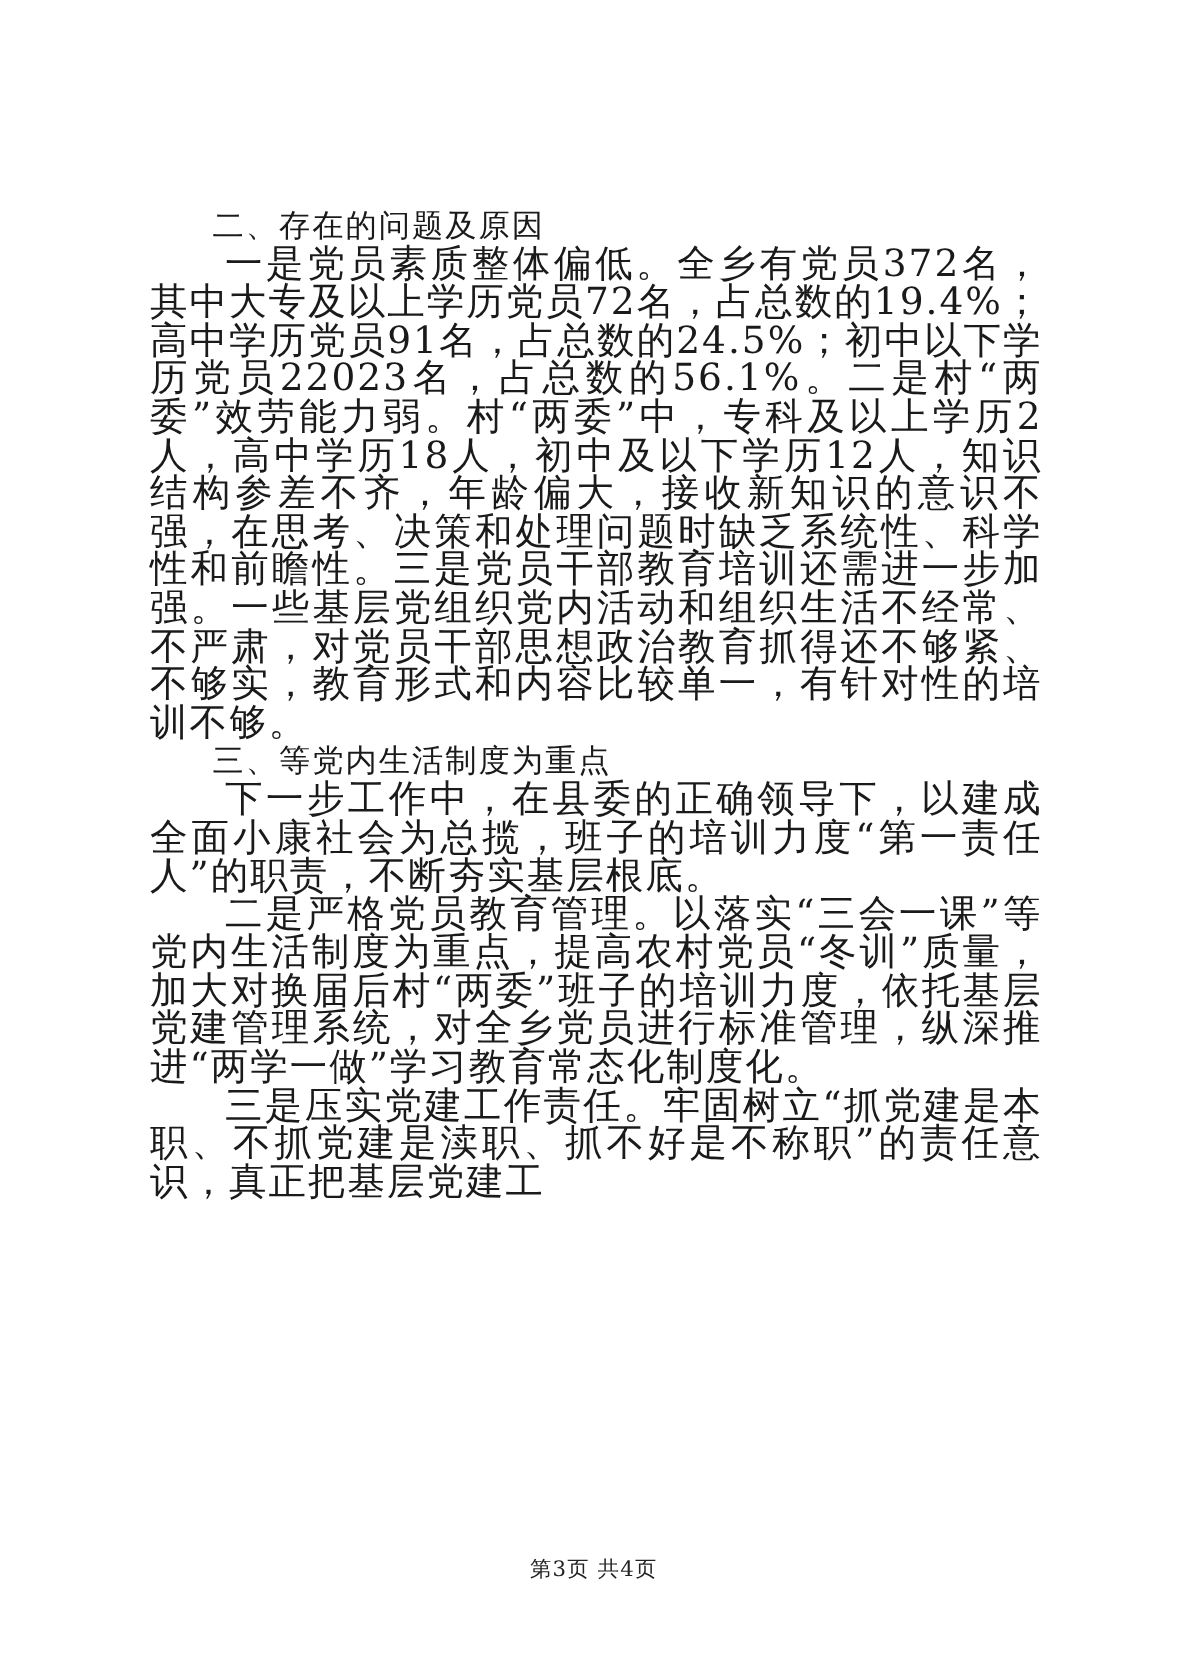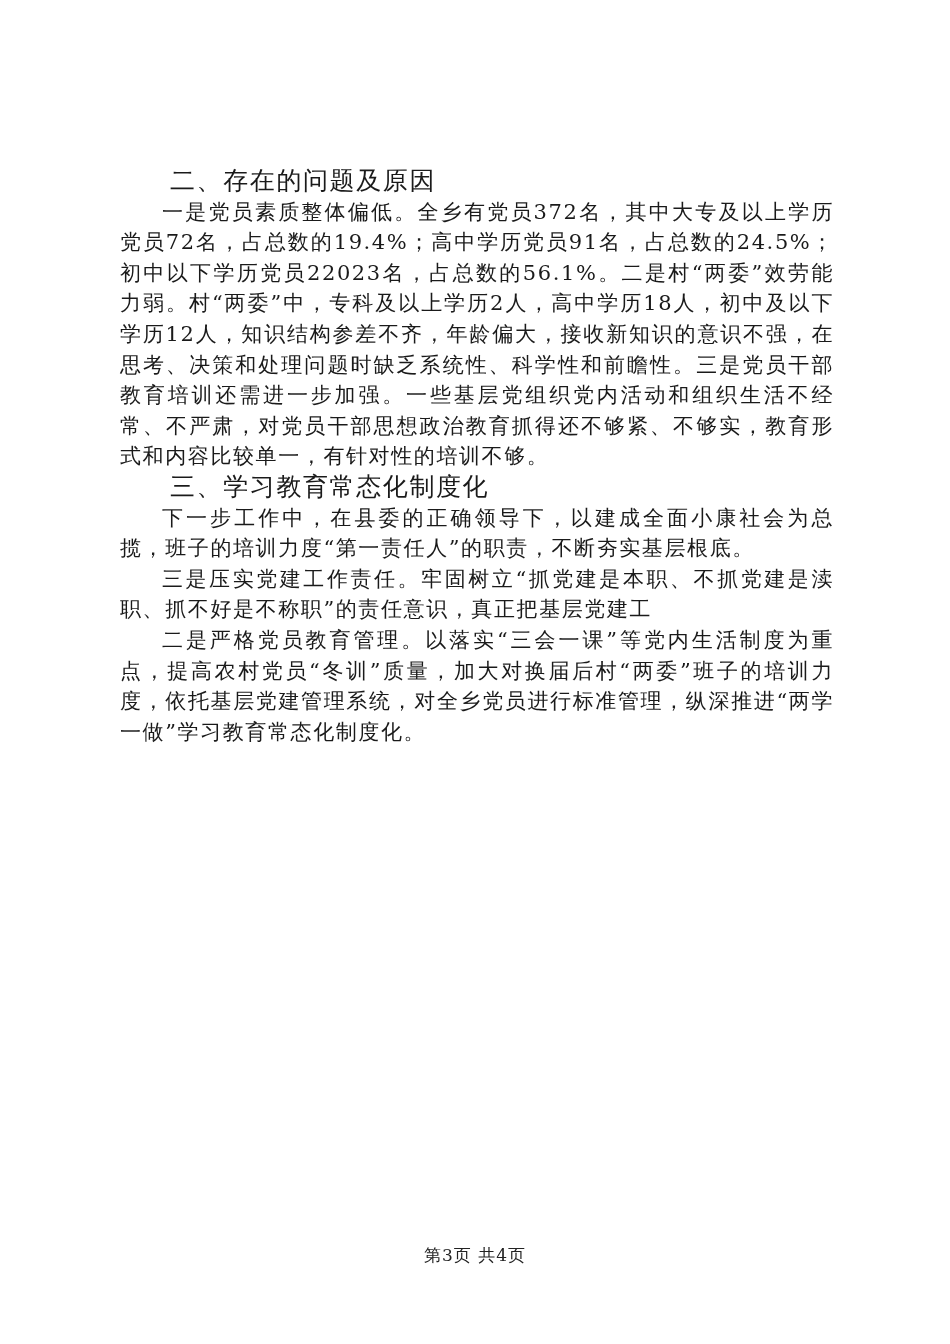--- a/index.html
+++ b/index.html
@@ -24,21 +24,21 @@
       background: #ffffff;
     }
     .content {
       position: absolute;
       left: 120px;
       top: 166px;
       width: 714px;
     }
     .para {
       margin: 0;
-      font-size: 21px;
+      font-size: 30px;
       line-height: 30.6px;
       letter-spacing: 1.6px;
       text-align: justify;
       text-justify: inter-character;
       text-indent: 2em;
       word-break: break-all;
     }
     .heading {
       margin: 0;
       font-size: 25px;
@@ -58,19 +58,19 @@
       color: #222;
     }
   </style>
 </head>
 <body>
 
 <div class="page">
   <div class="content">
     <h2 class="heading">二、存在的问题及原因</h2>
     <p class="para">一是党员素质整体偏低。全乡有党员372名，其中大专及以上学历党员72名，占总数的19.4%；高中学历党员91名，占总数的24.5%；初中以下学历党员22023名，占总数的56.1%。二是村“两委”效劳能力弱。村“两委”中，专科及以上学历2人，高中学历18人，初中及以下学历12人，知识结构参差不齐，年龄偏大，接收新知识的意识不强，在思考、决策和处理问题时缺乏系统性、科学性和前瞻性。三是党员干部教育培训还需进一步加强。一些基层党组织党内活动和组织生活不经常、不严肃，对党员干部思想政治教育抓得还不够紧、不够实，教育形式和内容比较单一，有针对性的培训不够。</p>
-    <h2 class="heading">三、学习教育常态化制度化</h2>
+    <h2 class="heading">三、等党内生活制度为重点</h2>
     <p class="para">下一步工作中，在县委的正确领导下，以建成全面小康社会为总揽，班子的培训力度“第一责任人”的职责，不断夯实基层根底。</p>
+    <p class="para">二是严格党员教育管理。以落实“三会一课”等党内生活制度为重点，提高农村党员“冬训”质量，加大对换届后村“两委”班子的培训力度，依托基层党建管理系统，对全乡党员进行标准管理，纵深推进“两学一做”学习教育常态化制度化。</p>
     <p class="para">三是压实党建工作责任。牢固树立“抓党建是本职、不抓党建是渎职、抓不好是不称职”的责任意识，真正把基层党建工</p>
-    <p class="para">二是严格党员教育管理。以落实“三会一课”等党内生活制度为重点，提高农村党员“冬训”质量，加大对换届后村“两委”班子的培训力度，依托基层党建管理系统，对全乡党员进行标准管理，纵深推进“两学一做”学习教育常态化制度化。</p>
   </div>
   <div class="footer">第3页 共4页</div>
 </div>
 
 </body></html>

